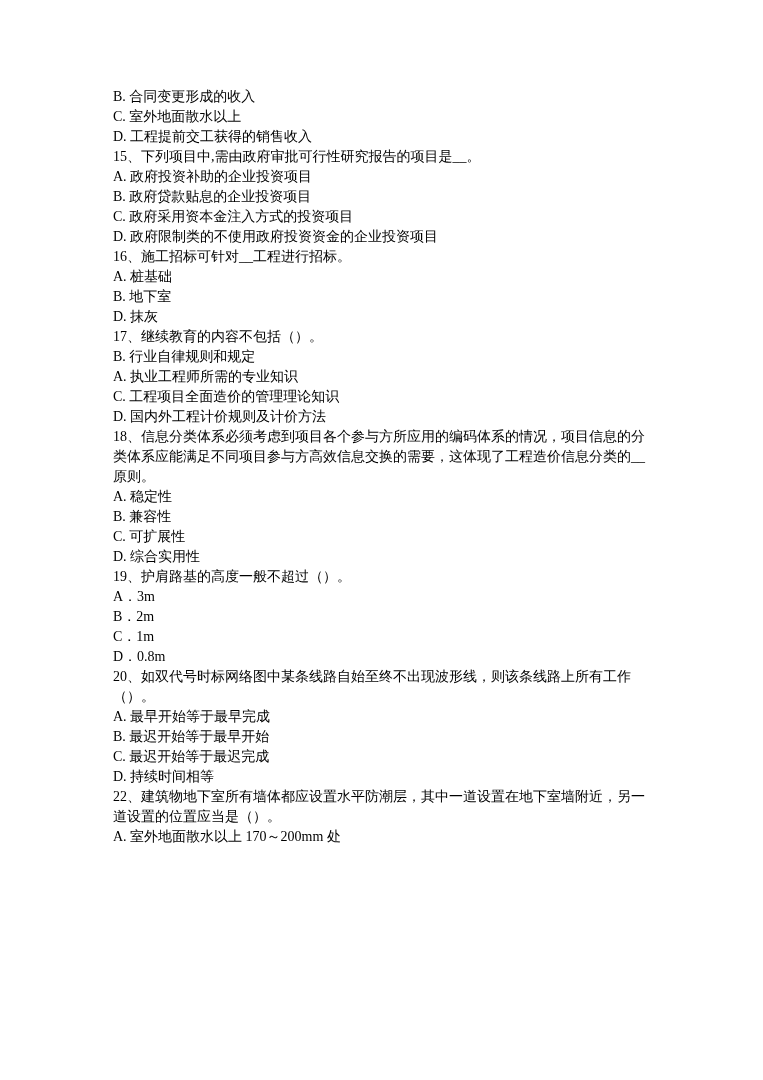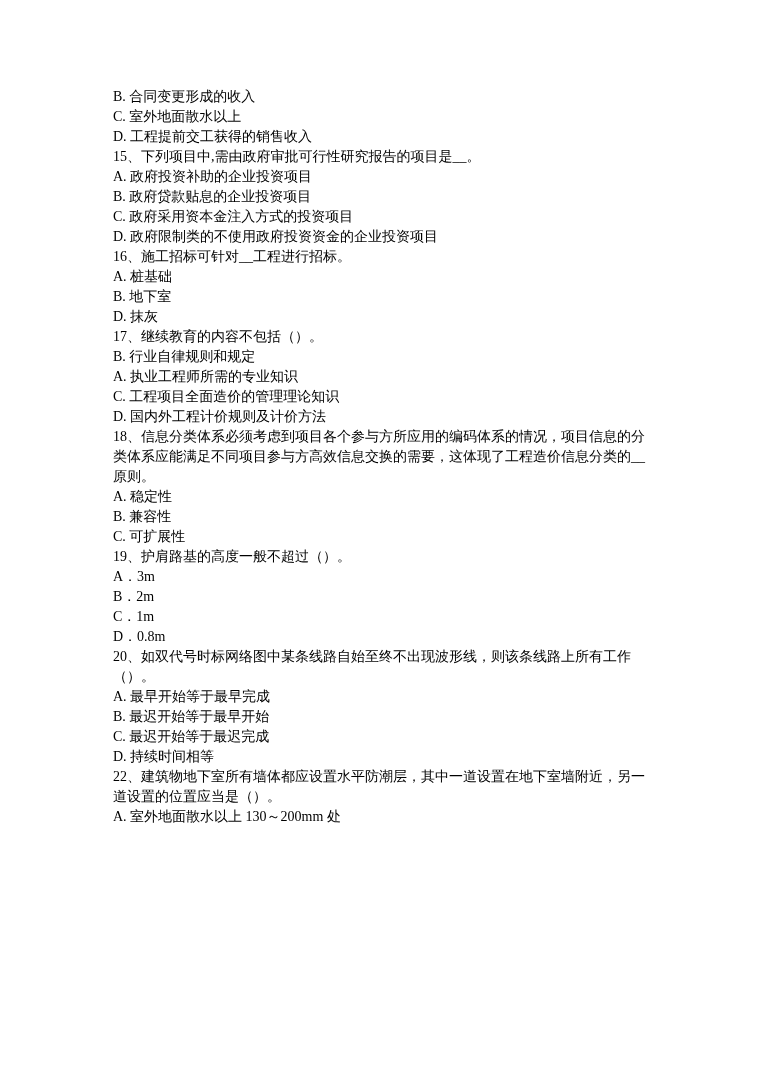--- a/index.html
+++ b/index.html
@@ -71,33 +71,34 @@
         <div class="line option">B. 行业自律规则和规定</div>
         <div class="line option">A. 执业工程师所需的专业知识</div>
         <div class="line option">C. 工程项目全面造价的管理理论知识</div>
         <div class="line option">D. 国内外工程计价规则及计价方法</div>
       </div>
       <div class="question-block">
         <div class="line stem">18、信息分类体系必须考虑到项目各个参与方所应用的编码体系的情况，项目信息的分类体系应能满足不同项目参与方高效信息交换的需要，这体现了工程造价信息分类的__原则。</div>
         <div class="line option">A. 稳定性</div>
         <div class="line option">B. 兼容性</div>
         <div class="line option">C. 可扩展性</div>
+        <div class="line option">D. 综合实用性</div>
       </div>
       <div class="question-block">
         <div class="line stem">19、护肩路基的高度一般不超过（）。</div>
         <div class="line option">A．3m</div>
         <div class="line option">B．2m</div>
         <div class="line option">C．1m</div>
         <div class="line option">D．0.8m</div>
       </div>
       <div class="question-block">
         <div class="line stem">20、如双代号时标网络图中某条线路自始至终不出现波形线，则该条线路上所有工作（）。</div>
         <div class="line option">A. 最早开始等于最早完成</div>
         <div class="line option">B. 最迟开始等于最早开始</div>
         <div class="line option">C. 最迟开始等于最迟完成</div>
         <div class="line option">D. 持续时间相等</div>
       </div>
       <div class="question-block">
         <div class="line stem">22、建筑物地下室所有墙体都应设置水平防潮层，其中一道设置在地下室墙附近，另一道设置的位置应当是（）。</div>
-        <div class="line option">A. 室外地面散水以上 130～200mm 处</div>
+        <div class="line option">A. 室外地面散水以上 170～200mm 处</div>
       </div>
     </div>
 </div>
 
 </body></html>

